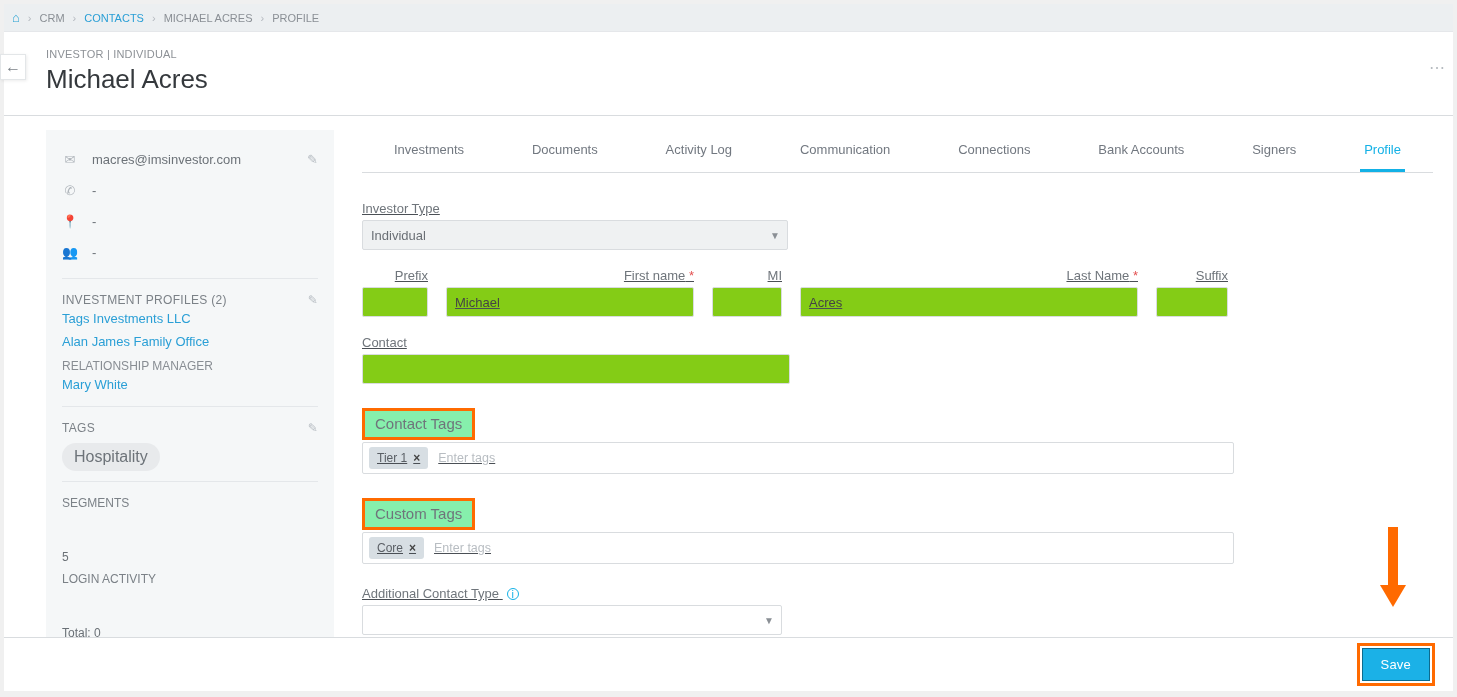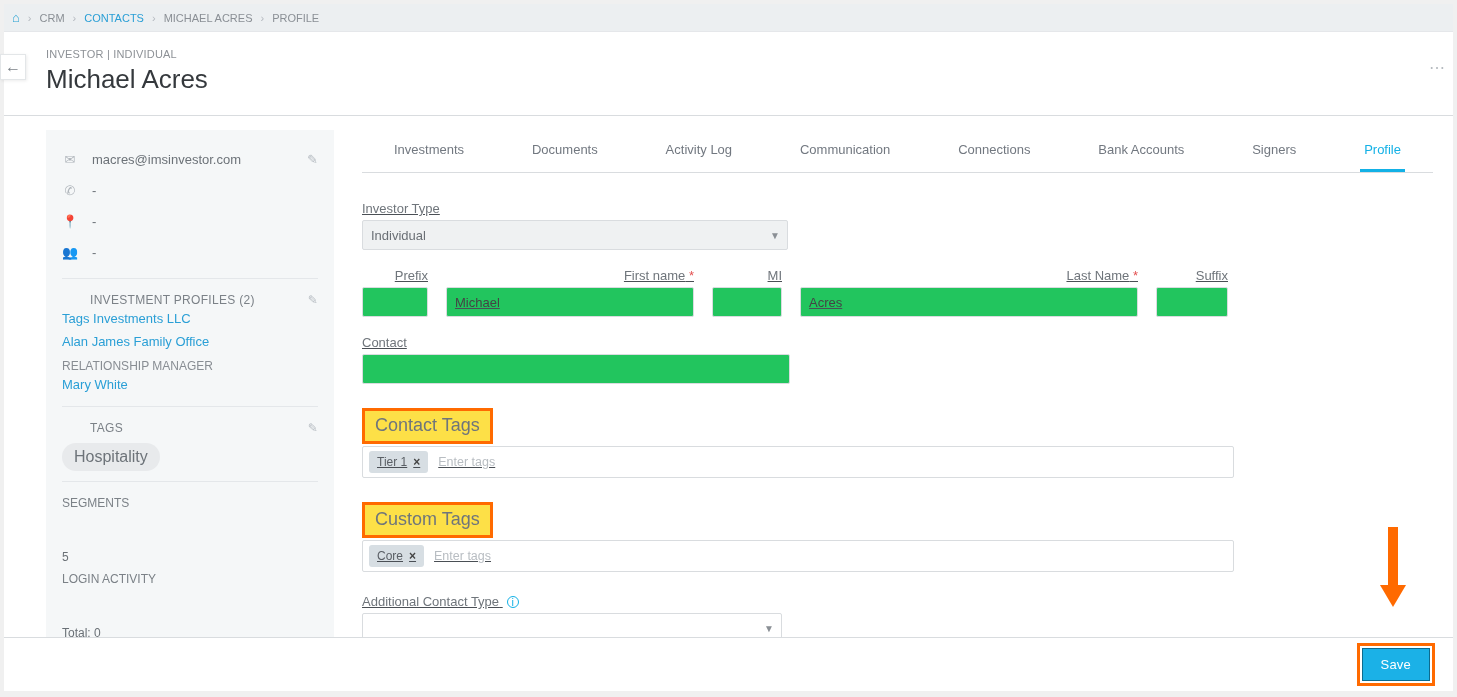--- a/index.html
+++ b/index.html
@@ -61,21 +61,21 @@
   .side{
     width:288px;background:var(--panel);padding:14px 16px 20px 16px;
     font-size:13px;color:#60666c;
   }
   .side .row{display:flex;align-items:center;gap:14px;padding:8px 0;color:#6c7278;}
   .side .row .ico{width:16px;text-align:center;color:#aeb4ba;}
   .side .row .val{flex:1;color:#6c7278;}
   .side .row .edit{color:#b5bbc1;cursor:pointer;font-size:13px;}
   .side a{color:var(--link);text-decoration:none;}
   .side hr{border:none;border-top:1px solid #e4e7ea;margin:10px 0;}
-  .side .section-title{display:flex;align-items:center;justify-content:space-between;font-size:12px;color:#7b8187;letter-spacing:.3px;padding-top:4px;margin-left:28px;}
+  .side .section-title{display:flex;align-items:center;justify-content:space-between;font-size:12px;color:#7b8187;letter-spacing:.3px;padding-top:4px;}
   .side .section-title .edit{color:#b5bbc1;cursor:pointer;}
   .side .list a{display:block;color:var(--link);font-size:13px;padding:4px 0;}
   .side .subhead{font-size:12px;color:#888d93;margin-top:6px;}
   .side .chip{display:inline-block;background:var(--chip-bg);color:#6d7379;border-radius:14px;padding:5px 12px;font-size:16px;margin-top:8px;}
   .side .kv{display:flex;gap:40px;padding:4px 0;font-size:12px;color:#7b8187;flex-direction:column;}
   .side .kv .k{width:120px;}
   .side .kv .v{color:#6a7076;}
   .side .kv a{color:var(--link);}
   
   .main{flex:1;min-width:0;position:relative;}
@@ -83,36 +83,36 @@
     display:flex;gap:54px;border-bottom:1px solid var(--border);
     padding:0 28px;font-size:13px;color:#727880;justify-content:space-between;
   }
   .tabs .tab{padding:12px 4px;cursor:pointer;white-space:nowrap;}
   .tabs .tab.active{color:var(--accent);border-bottom:3px solid var(--accent);}
   .form{padding:28px 0 0 0;max-width:1055px;text-decoration:underline;}
   .label{font-size:13px;color:#6f757b;margin-bottom:4px;display:block;}
   .req::after{content:" *";color:#e35050;}
   .field{position:relative;}
   .input, .select{
-    height:30px;border:1px solid var(--border);border-radius:2px;background:#22c55e;
+    height:30px;border:1px solid var(--border);border-radius:2px;background:#84cc16;
     padding:0 8px;font-size:13px;color:#444;width:100%;
   }
   .select{background:#eff1f2;color:#6a6f75;appearance:none;-webkit-appearance:none;position:relative;}
   .select-wrap{position:relative;width:426px;}
   .select-caret{position:absolute;right:8px;top:50%;transform:translateY(-50%);color:#8a8f95;pointer-events:none;font-size:10px;}
   .row-flex{display:flex;gap:18px;margin-top:18px;flex-wrap:nowrap;}
   .row-flex > .field{display:flex;flex-direction:column;align-items:flex-end;}
   .w-prefix{width:66px;}
   .w-first{width:248px;}
   .w-mi{width:70px;}
   .w-last{width:338px;}
   .w-suffix{width:72px;}
   .w-nick{width:428px;}
   .tag-area{margin-top:24px;}
-  .highlight-box{display:inline-block;border:3px solid var(--highlight);padding:4px 10px 5px 10px;font-size:18px;color:#6f757b;background:#fde047;}
+  .highlight-box{display:inline-block;border:3px solid var(--highlight);padding:4px 10px 5px 10px;font-size:15px;color:#6f757b;background:#86efac;}
   .tag-input{
     border:1px solid var(--border);padding:4px 6px;display:flex;align-items:center;gap:8px;
     min-height:32px;border-radius:2px;margin-top:2px;width:872px;
   }
   .tag{background:var(--tag-bg);color:#5a5f65;border-radius:3px;padding:4px 8px;font-size:12px;display:inline-flex;align-items:center;gap:6px;}
   .tag .x{color:#444;font-weight:600;cursor:pointer;}
   .tag-input input{border:none;outline:none;font-size:12.5px;color:#666;flex:1;min-width:100px;}
   .tag-input input::placeholder{color:var(--placeholder);}
   .section-h{font-size:18px;color:#4d5258;margin-top:40px;}
   .helper-ico{color:var(--accent);font-size:11px;margin-left:4px;border:1px solid var(--accent);border-radius:50%;width:12px;height:12px;display:inline-flex;align-items:center;justify-content:center;}

